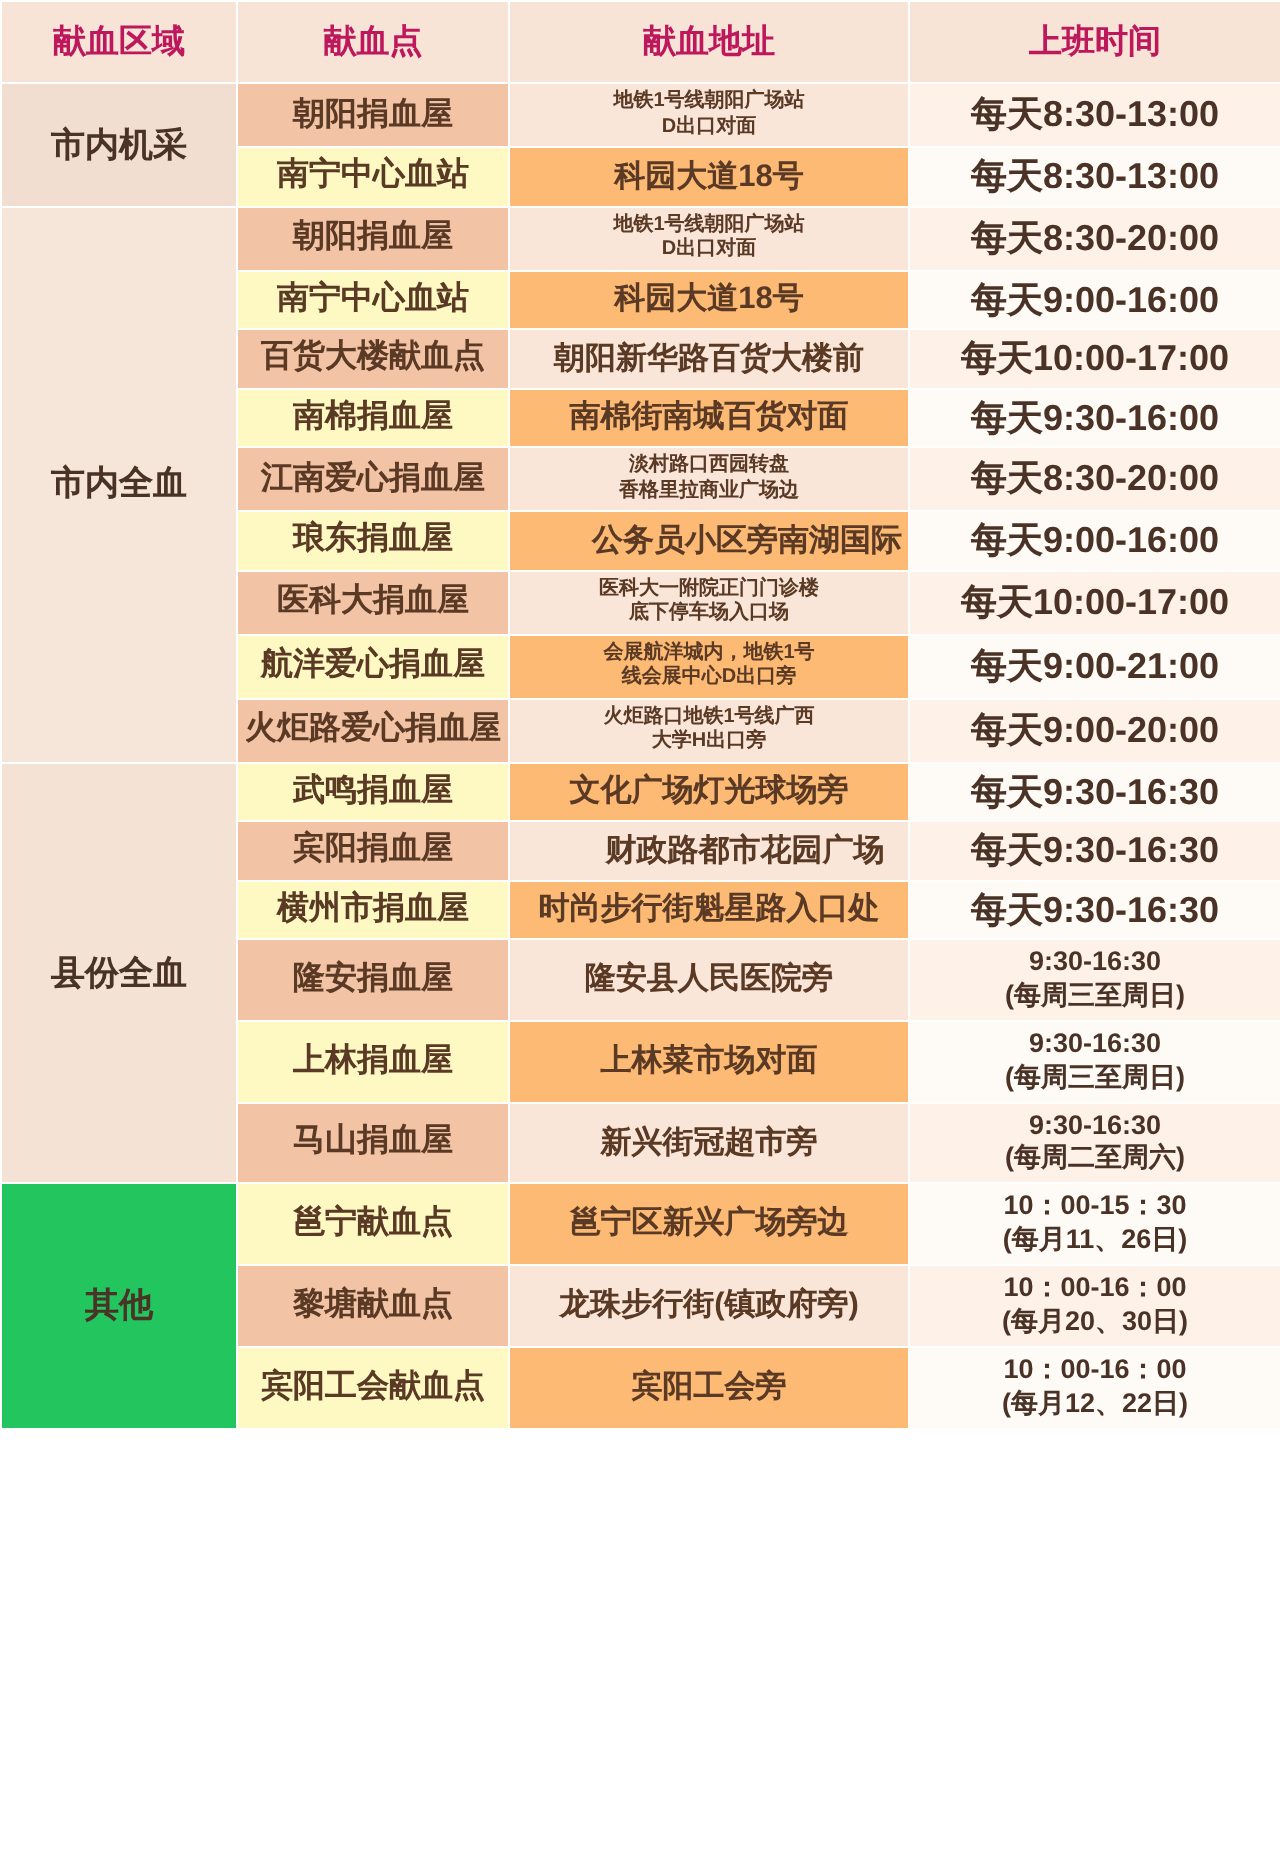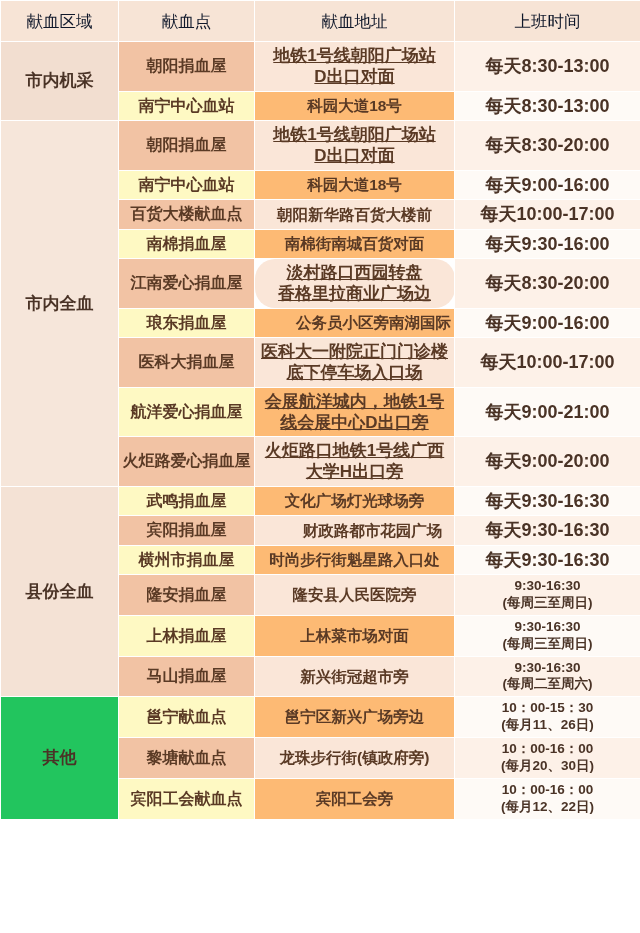--- a/index.html
+++ b/index.html
@@ -27,23 +27,23 @@
     line-height: 1.25;
   }
   .col-area { width: 118px; }
   .col-site { width: 136px; }
   .col-addr { width: 200px; }
   .col-time { width: 186px; }
 
   
   .hdr td {
     background: #f7e4d6;
-    font-weight: normal;
+    font-weight: bold;
     font-size: 16.5px;
-    color: #0f172a;
+    color: #be185d;
     height: 34px;
     border: 1px solid #ffffff;
   }
 
   
   .area-cell {
     font-weight: bold;
     font-size: 17px;
     color: #4a3326;
   }
@@ -72,21 +72,21 @@
 
   
   .time {
     background: #fdf1e8;
     font-size: 18px;
     font-weight: bold;
     color: #4a3326;
   }
   .time-alt { background: #fefaf6; }
 
-  .two-line { font-size: 17px; text-decoration: underline; }
+  .two-line { font-size: 10px; }
   .small { font-size: 13.5px; }
 </style>
 </head>
 <body>
 
 <table class="blood-table">
   <colgroup>
     <col class="col-area">
       <col class="col-site">
       <col class="col-addr">
@@ -128,21 +128,21 @@
         <td class="addr" style="white-space: pre-line;">朝阳新华路百货大楼前</td>
         <td class="time" style="white-space: pre-line;">每天10:00-17:00</td>
       </tr>
       <tr>
         <td class="site site-alt">南棉捐血屋</td>
         <td class="addr addr-alt" style="white-space: pre-line;">南棉街南城百货对面</td>
         <td class="time time-alt" style="white-space: pre-line;">每天9:30-16:00</td>
       </tr>
       <tr>
         <td class="site">江南爱心捐血屋</td>
-        <td class="addr two-line" style="white-space: pre-line; border-radius: 20px;">淡村路口西园转盘
+        <td class="addr two-line" style="white-space: pre-line;">淡村路口西园转盘
 香格里拉商业广场边</td>
         <td class="time" style="white-space: pre-line;">每天8:30-20:00</td>
       </tr>
       <tr>
         <td class="site site-alt">琅东捐血屋</td>
         <td class="addr addr-alt" style="white-space: pre-line; padding-left: 40px;">公务员小区旁南湖国际</td>
         <td class="time time-alt" style="white-space: pre-line;">每天9:00-16:00</td>
       </tr>
       <tr>
         <td class="site">医科大捐血屋</td>

